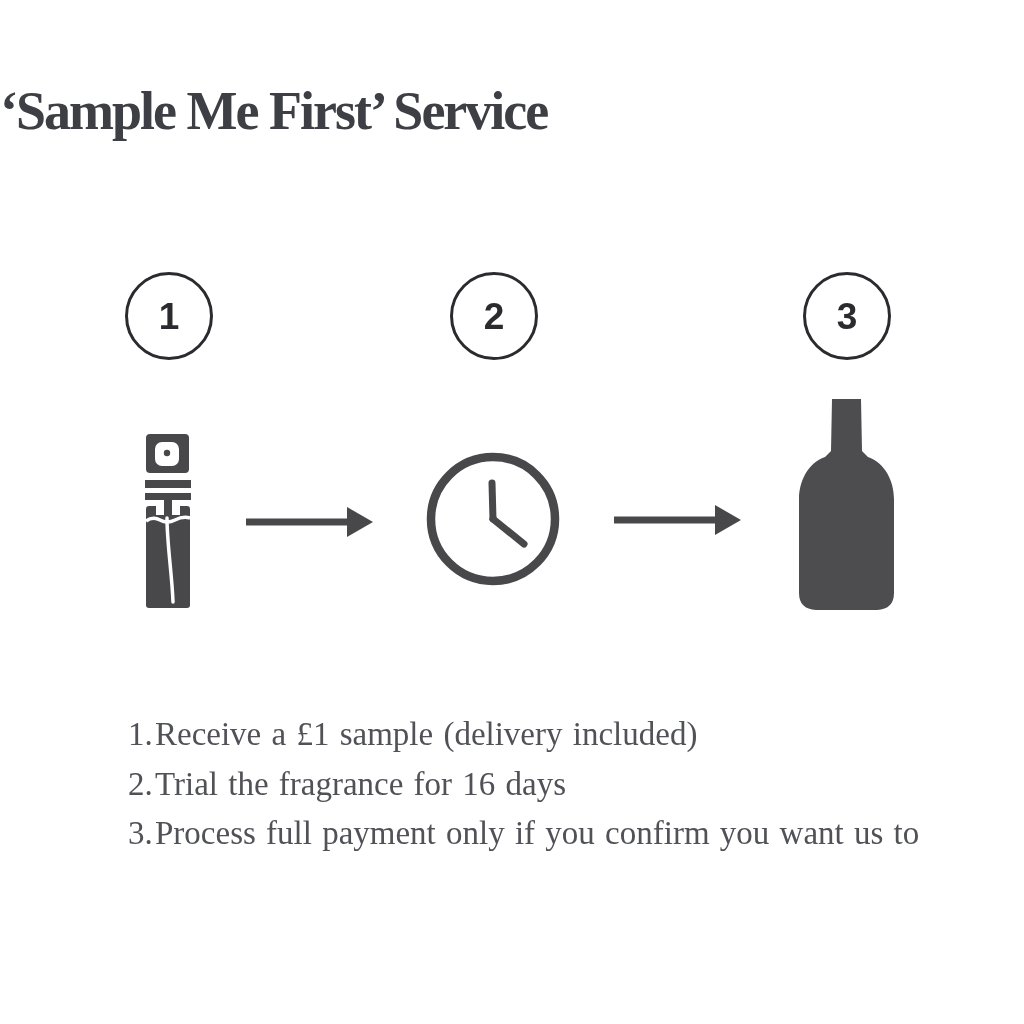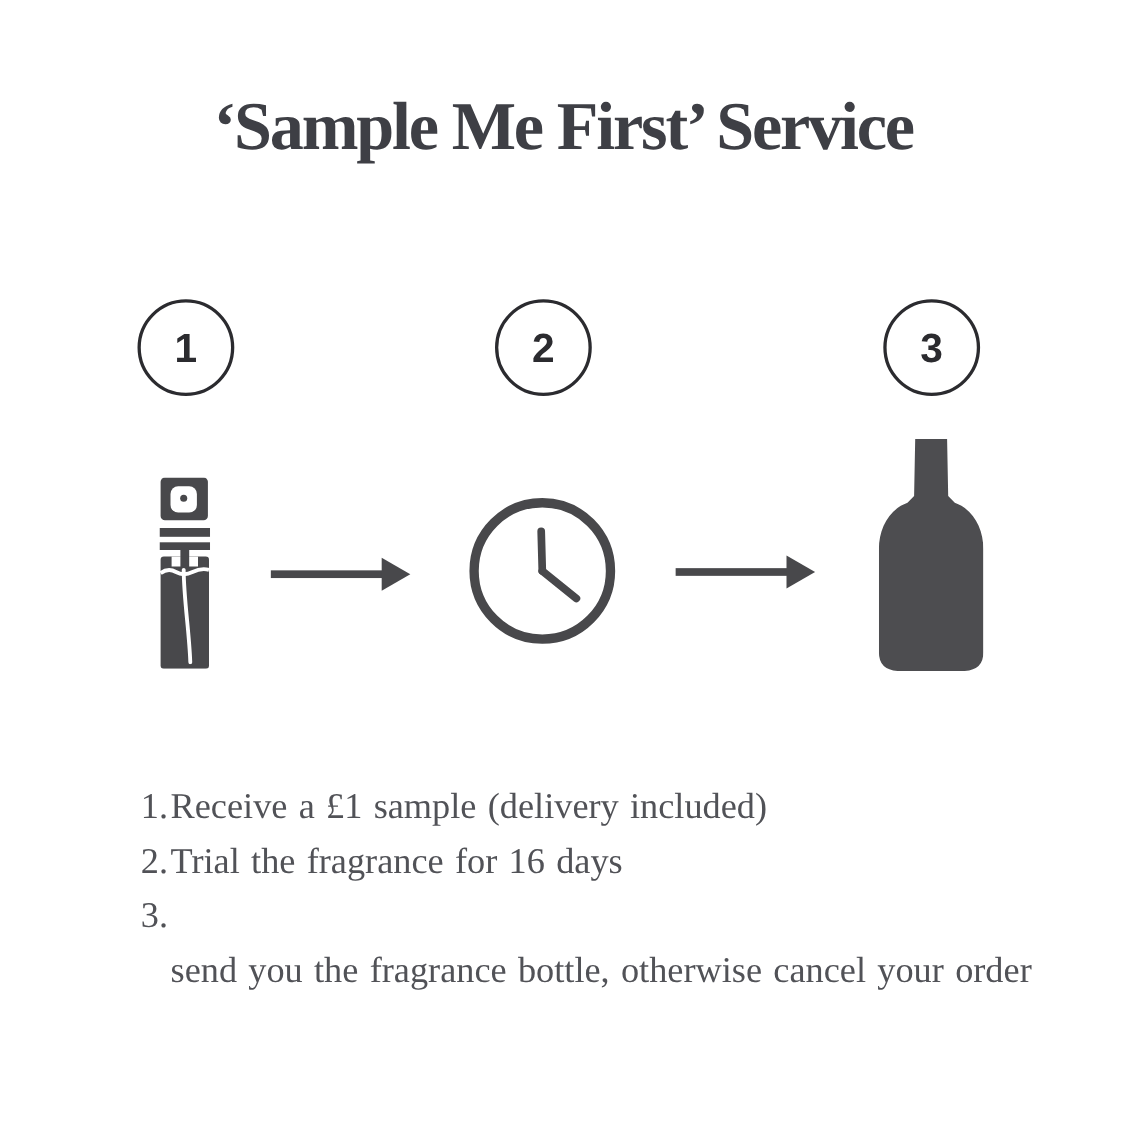--- a/index.html
+++ b/index.html
@@ -13,24 +13,24 @@
     height: 1024px;
     background: var(--bg, #ffffff);
     overflow: hidden;
   }
   .title {
     position: absolute;
     top: 84px;
     left: 0;
     width: 100%;
     margin: 0;
-    text-align: center;
+    text-align: left;
     font-family: "Liberation Serif", serif;
     font-weight: 700;
-    font-size: 62px;
+    font-size: 54px;
     letter-spacing: -2px;
     color: var(--title, #3e3f45);
     line-height: 1;
   }
   .step-badge {
     position: absolute;
     box-sizing: border-box;
     width: 88px;
     height: 88px;
     border: 3.5px solid var(--ink, #2b2b2f);
@@ -146,20 +146,17 @@
     <div class="row">
       <span class="marker">1.</span>
       <span class="line">Receive a £1 sample (delivery included)</span>
     </div>
     <div class="row">
       <span class="marker">2.</span>
       <span class="line">Trial the fragrance for 16 days</span>
     </div>
     <div class="row">
       <span class="marker">3.</span>
-    </div>
-    <div class="row">
-      <span class="marker"></span>
-      <span class="line">send you the fragrance bottle, otherwise cancel your order</span>
+      <span class="line">Process full payment only if you confirm you want us to</span>
     </div>
   </div>
 
 </div>
 
 </body></html>

